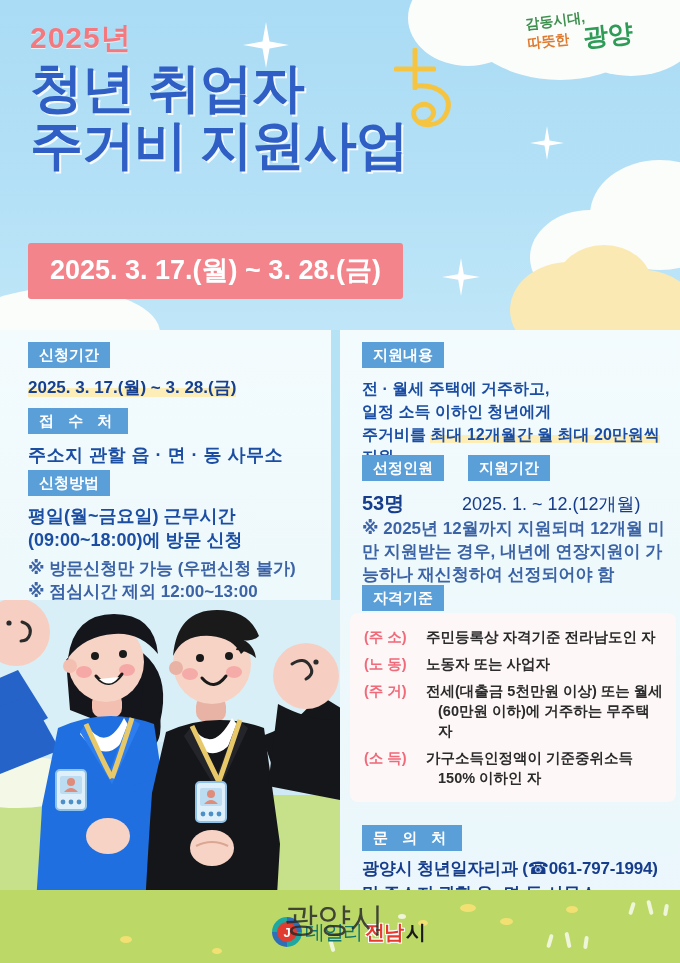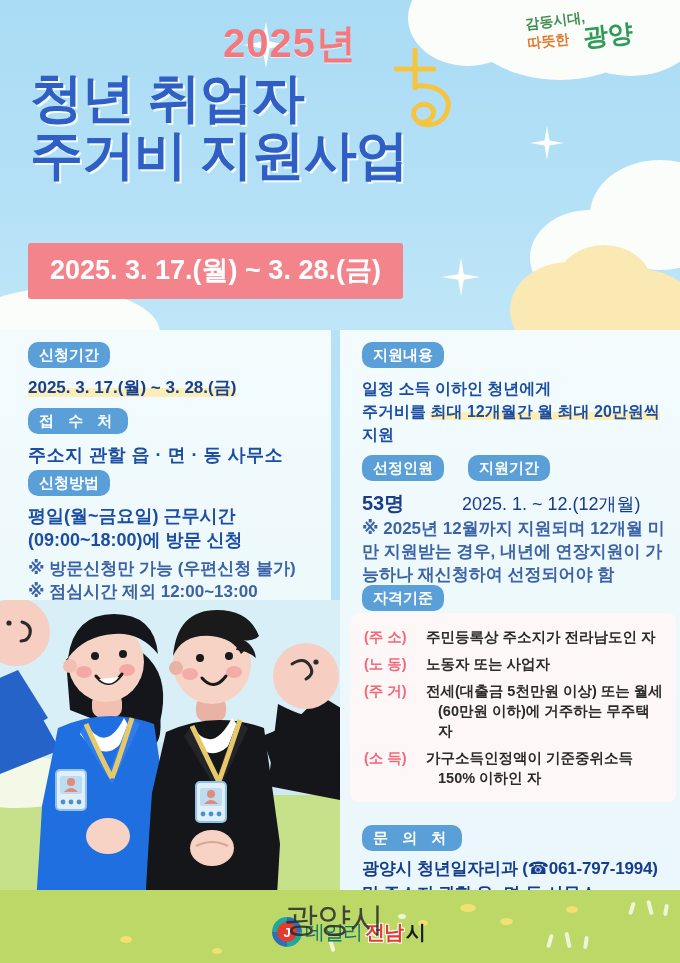--- a/index.html
+++ b/index.html
@@ -24,24 +24,23 @@
   .spark svg { display:block; }
 
   .brand-logo {
     position:absolute; right:26px; top:10px;
     width:150px; height:50px;
   }
   .brand-logo svg { display:block; }
 
   .title-block { position:absolute; left:30px; top:22px; width:520px; }
   .t-year {
-    font-size:40px; font-weight:700; color:#f4797f;
+    font-size:30px; font-weight:700; color:#f4797f;
     letter-spacing:1px; line-height:1.05;
     text-shadow:0 1px 0 rgba(255,255,255,.6);
-    text-align:center;
   }
   .t-main1, .t-main2 {
     font-size:53px; font-weight:800; color:#2f5fc4;
     letter-spacing:-1px; line-height:1.12;
     text-shadow:2px 2px 0 rgba(255,255,255,.85);
   }
   .t-main1 { margin-top:4px; }
   .t-main2 { margin-top:-2px; }
   .date-banner {
     position:absolute; left:28px; top:243px;
@@ -61,21 +60,21 @@
     position:absolute; left:331px; top:0px; width:9px; height:560px;
     background:#b6e2f5;
   }
 
   .col-left { position:absolute; left:0; top:0; width:331px; height:633px; }
   .col-right { position:absolute; left:340px; top:0; width:340px; height:633px; }
 
   .badge {
     display:inline-block; background:#5a9fd8; color:#ffffff;
     font-size:15px; font-weight:700; letter-spacing:0px;
-    padding:4px 11px 5px 11px; border-radius:10px;
+    padding:4px 11px 5px 11px; border-radius:0;
     line-height:1.15;
   }
   .badge.wide { letter-spacing:5px; }
 
   .hl-yellow {
     background:linear-gradient(transparent 52%, #fdeeb8 52%);
   }
   .body-line {
     color:#1b4ea3; font-size:16px; font-weight:700; line-height:1.42;
   }
@@ -246,20 +245,21 @@
           <div class="note">※ 대리 접수 가능 (위임장 및 위임서류 제출)</div>
         </div>
       </div>
     </div>
 
     <div class="col-right">
 
       <div id="sec-content">
         <span class="badge">지원내용</span>
         <div class="val">
+          <div class="body-line">전 · 월세 주택에 거주하고,</div>
           <div class="body-line">일정 소득 이하인 청년에게</div>
           <div class="body-line"><span>주거비를 </span><span class="hl-yellow" style="font-weight:800;">최대 12개월간 월 최대 20만원씩</span><span> 지원</span></div>
         </div>
       </div>
 
       <div id="sec-count">
         <span class="badge">선정인원</span>
       </div>
       <div id="sec-duration">
         <span class="badge">지원기간</span>
@@ -270,21 +270,21 @@
       </div>
       <div class="dur-note note">※ 2025년 12월까지 지원되며 12개월 미만 지원받는 경우, 내년에 연장지원이 가능하나 재신청하여 선정되어야 함</div>
 
       <div id="sec-qual">
         <span class="badge">자격기준</span>
       </div>
 
       <div class="qual-card">
         <div class="qual-row">
           <span class="q-key">(주 소)</span>
-          <span class="q-val"><span>주민등록상 주소지가 전라남도인 자</span></span>
+          <span class="q-val"><span>주민등록상 자격기준 전라남도인 자</span></span>
         </div>
         <div class="qual-row">
           <span class="q-key">(노 동)</span>
           <span class="q-val"><span>노동자 또는 사업자</span></span>
         </div>
         <div class="qual-row">
           <span class="q-key">(주 거)</span>
           <span class="q-val"><span>전세(대출금 5천만원 이상) 또는 월세</span><span class="sub">(60만원 이하)에 거주하는 무주택자</span></span>
         </div>
         <div class="qual-row">

